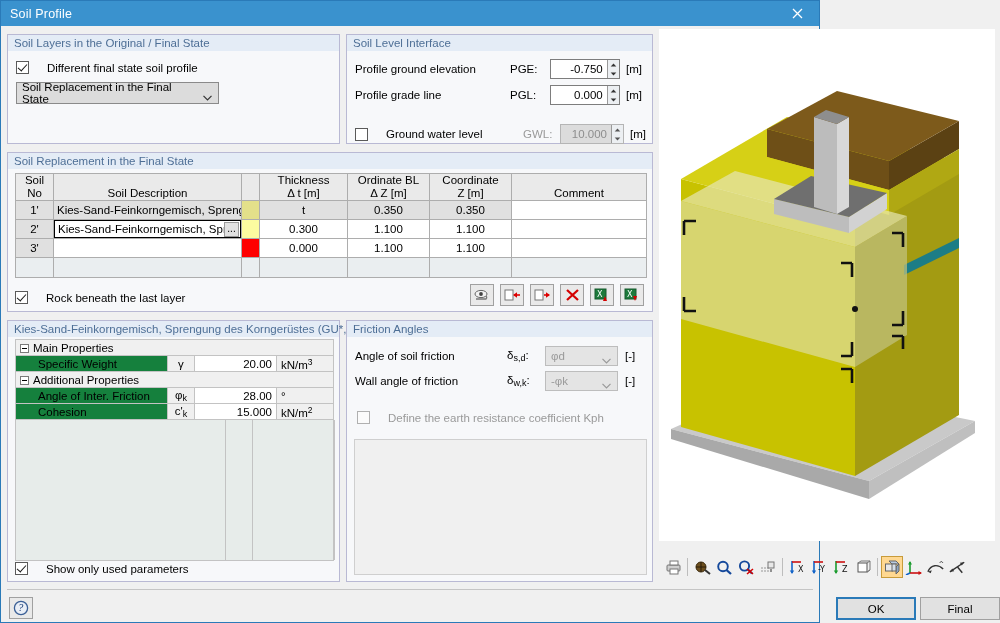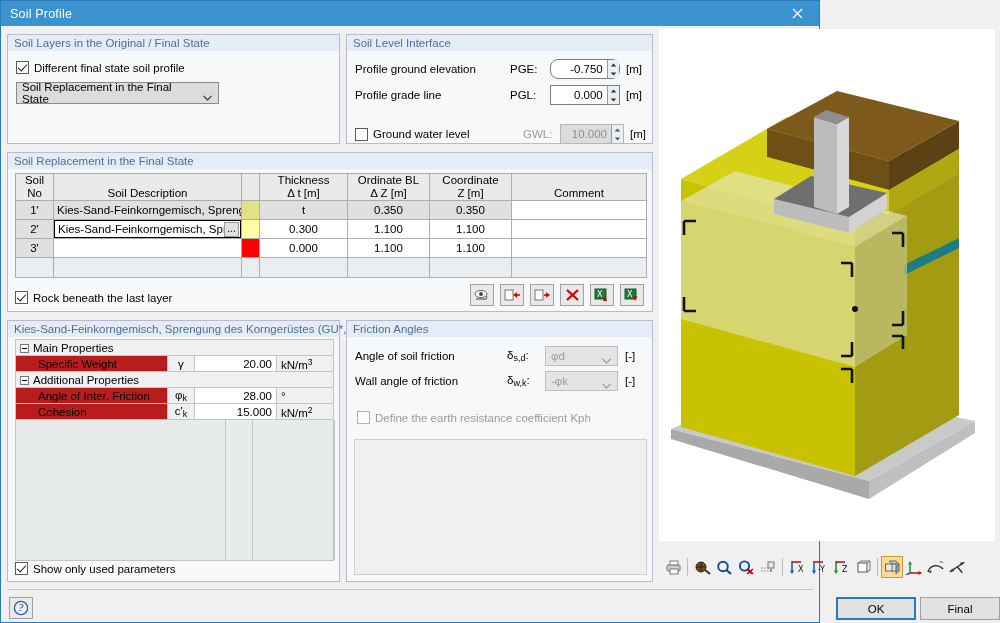--- a/index.html
+++ b/index.html
@@ -23,21 +23,21 @@
 
   
   .group { position:absolute; background:#f7f8fa; border:1px solid #b9b9d4; }
   .group > .legend { position:absolute; top:-1px; left:-1px; height:17px;
       padding:0 8px 0 6px; background:#e4ecf6; color:#4e6f96; font-size:11.5px;
       line-height:17px; border:1px solid #b9b9d4; border-bottom:none;
       border-top-left-radius:1px; white-space:nowrap; }
   .group > .legend.wide { right:-1px; }
 
   
-  .chk { display:inline-flex; align-items:center; gap:5px; cursor:pointer; }
+  .chk { display:inline-flex; align-items:center; gap:18px; cursor:pointer; }
   .box { width:13px; height:13px; border:1px solid #5a5a5a; background:#fff;
          display:inline-block; position:relative; flex:0 0 auto; }
   .box.dis { border-color:#b0b0b0; background:#fbfbfb; }
   .box.on::after { content:""; position:absolute; left:3px; top:0px; width:4px;
       height:8px; border:solid #1b1b1b; border-width:0 1.6px 1.6px 0;
       transform:rotate(42deg); }
   .lbl-dis { color:#9a9a9a; }
 
   select, .combo {
     height:22px; border:1px solid #8a8a8a; background:#dcdcdc;
@@ -85,21 +85,21 @@
       cursor:pointer; flex:0 0 auto; }
 
   
   .pgrid { width:100%; font-size:11.5px; border-collapse:collapse; }
   .pgrid td { border:1px solid #c3c3c3; height:16px; padding:0 4px;
               background:#fff; white-space:nowrap; }
   .pgrid tr.grp td { background:#f0f0f0; }
   .pgrid td.sym { text-align:center; width:27px; background:#f0f0f0; }
   .pgrid td.val { text-align:right; width:82px; }
   .pgrid td.unit { width:57px; background:#f0f0f0; }
-  .pgrid td.name { background:#b91c1c; }
+  .pgrid td.name { background:#15803d; }
   .expander { display:inline-block; width:9px; height:9px; border:1px solid #7a7a7a;
       background:#fff; position:relative; margin-right:4px; vertical-align:-1px; }
   .expander::before { content:""; position:absolute; left:1px; right:1px; top:3px;
       height:1px; background:#000; }
 
   
   .tbbtn { width:24px; height:22px; border:1px solid #a0a0a0; background:#e9e9e9;
       display:inline-flex; align-items:center; justify-content:center; cursor:pointer; }
 
   .vpbtn { width:22px; height:22px; display:inline-flex; align-items:center;
@@ -145,21 +145,21 @@
       </span>
     </div>
   </div>
 
   <div class="group" style="left:345px; top:33px; width:307px; height:110px;">
     <div class="legend wide">Soil Level Interface</div>
 
     <div style="position:absolute; left:8px; top:24px; width:291px; display:flex; align-items:center;">
       <span style="width:155px;">Profile ground elevation</span>
       <span style="width:40px;">PGE:</span>
-      <span class="spin" style="width:70px;border-radius:8px;">
+      <span class="spin" style="width:70px;">
         <input value="-0.750" style="">
         <span class="spinbtns">
           <span>
               <svg width="7" height="4" viewBox="0 0 7 4">
                 <path d="M3.5 0.6 L6.3 3.5 L0.7 3.5 Z" fill="#333"></path>
               </svg>
             </span>
           <span>
               <svg width="7" height="4" viewBox="0 0 7 4">
                 <path d="M3.5 3.4 L0.7 0.5 L6.3 0.5 Z" fill="#333"></path>

